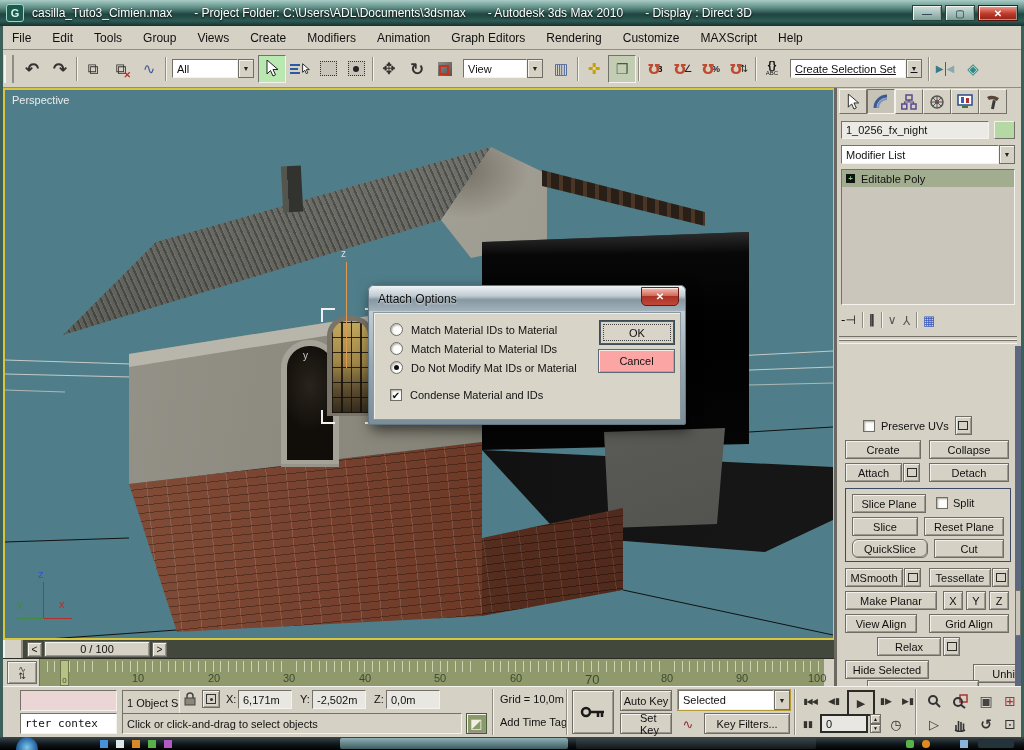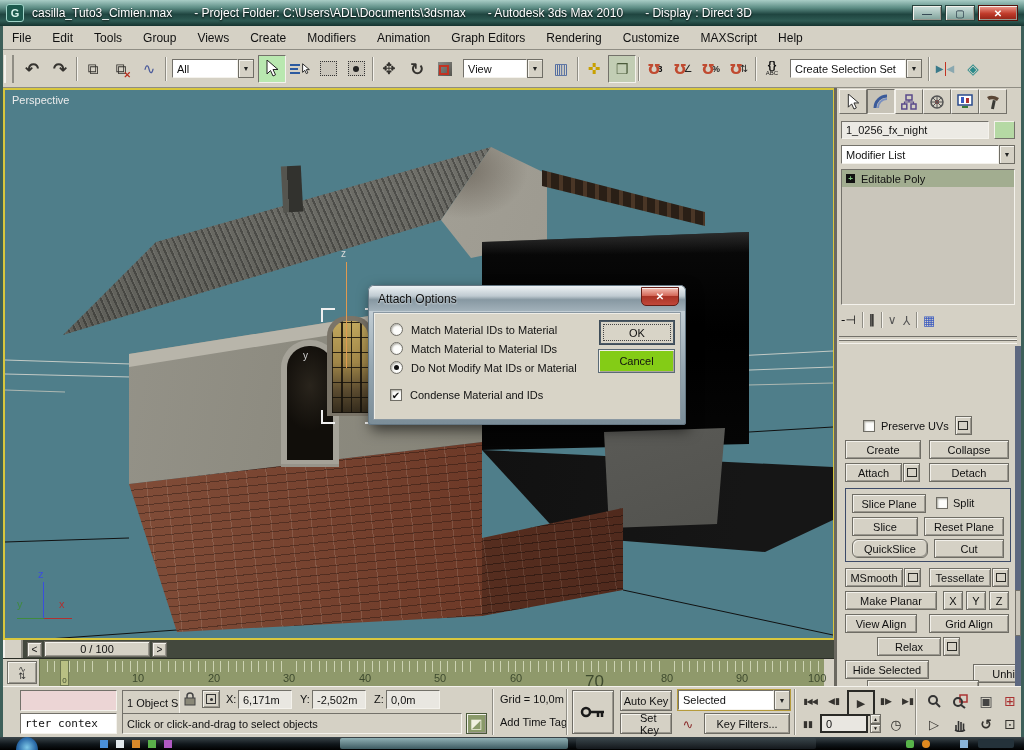--- a/index.html
+++ b/index.html
@@ -65,21 +65,21 @@
   .dlg-close{position:absolute;top:2px;right:7px;width:36px;height:17px;border-radius:0 0 5px 5px;
     background:linear-gradient(180deg,#f4c0b4 0%,#d4695a 45%,#a93426 50%,#c1473a 100%);
     border:1px solid #641d16;color:#fff;font-weight:bold;font-size:10px;
     display:flex;align-items:center;justify-content:center;box-shadow:inset 0 1px 0 rgba(255,255,255,.65);}
   .dlg-body{position:absolute;left:5px;right:5px;top:27px;bottom:5px;background:#d8d4c7;
     border:1px solid #8a98a2;box-shadow:inset 1px 1px 0 #efede6;}
   .drow{position:absolute;display:flex;align-items:center;gap:8px;}
   .ok-btn{position:absolute;left:226px;top:8px;width:72px;height:21px;background:#d8d4c7;
     border:1px solid #4d5b66;box-shadow:0 0 0 1px #3e4c57;outline:1px dotted #444;outline-offset:-4px;
     display:flex;align-items:center;justify-content:center;font-size:11px;}
-  .cancel-btn{position:absolute;left:224px;top:36px;width:75px;height:22px;background:#84cc16;
+  .cancel-btn{position:absolute;left:224px;top:36px;width:75px;height:22px;background:#fca5a5;
     border:1px solid #5a6a76;box-shadow:inset 1px 1px 0 #f0eee8, inset -1px -1px 0 #a9a69c;
     display:flex;align-items:center;justify-content:center;font-size:11px;}
   
   .brk{position:absolute;width:12px;height:12px;}
   .brk.tl{border-top:2px solid #f0f0f0;border-left:2px solid #f0f0f0;left:0;top:0;}
   .brk.tr{border-top:2px solid #f0f0f0;border-right:2px solid #f0f0f0;right:0;top:0;}
   .brk.bl{border-bottom:2px solid #f0f0f0;border-left:2px solid #f0f0f0;left:0;bottom:0;}
   .brk.br{border-bottom:2px solid #f0f0f0;border-right:2px solid #f0f0f0;right:0;bottom:0;}
   .mono{font-family:"DejaVu Sans Mono",monospace;}
   .vlinesep{width:1px;background:#8f8d84;box-shadow:1px 0 0 #f4f2ec;}
@@ -191,21 +191,21 @@
       <span class="magnet">Ω</span>
       <span style="font-size:10px;margin-left:-2px;color:#222;">⇅</span>
     </span>
     <span class="tsep"></span>
     <span class="tbtn">
       <span style="display:flex;flex-direction:column;align-items:center;line-height:8px;">
         <span style="font-size:11px;font-weight:bold;">{}</span>
         <span style="font-size:6px;">ABC</span>
       </span>
     </span>
-    <span class="combo" style="width:132px;margin:0 4px;">
+    <span class="combo" style="width:132px;margin:0 4px;text-decoration:underline;">
       <span class="cfld">Create Selection Set</span>
       <span class="cbtn">▼</span>
     </span>
     <span class="tsep"></span>
     <span class="tbtn">
       <span style="display:flex;align-items:center;">
         <span style="color:#3a7a8a;font-size:10px;">▶</span>
         <span style="width:1px;height:14px;background:#c23222;margin:0 1px;"></span>
         <span style="color:#8aa8b0;font-size:10px;">◀</span>
       </span>
@@ -460,21 +460,21 @@
     </span>
     <div class="abs" style="left:36px;top:0;width:784px;height:28px;background:#8f996b;border-left:1px solid #6e7850;">
       <div style="position:absolute;left:0;top:2px;width:784px;height:11px;background:repeating-linear-gradient(90deg,transparent 0 6.6px,#ccd2b2 6.6px 7.56px);"></div>
       <span class="abs" style="left:20px;top:1px;width:9px;height:26px;background:#b9c083;border:1px solid #6e7850;box-sizing:border-box;color:#3e4a2e;font-size:8px;display:flex;align-items:flex-end;justify-content:center;">0</span>
       <span class="abs" style="left:92px;top:13px;color:#3e4a2e;font-size:11px;">10</span>
       <span class="abs" style="left:168px;top:13px;color:#3e4a2e;font-size:11px;">20</span>
       <span class="abs" style="left:243px;top:13px;color:#3e4a2e;font-size:11px;">30</span>
       <span class="abs" style="left:319px;top:13px;color:#3e4a2e;font-size:11px;">40</span>
       <span class="abs" style="left:394px;top:13px;color:#3e4a2e;font-size:11px;">50</span>
       <span class="abs" style="left:470px;top:13px;color:#3e4a2e;font-size:11px;">60</span>
-      <span class="abs" style="left:545px;top:13px;color:#3e4a2e;font-size:17px;">70</span>
+      <span class="abs" style="left:545px;top:13px;color:#3e4a2e;font-size:13px;">70</span>
       <span class="abs" style="left:621px;top:13px;color:#3e4a2e;font-size:11px;">80</span>
       <span class="abs" style="left:696px;top:13px;color:#3e4a2e;font-size:11px;">90</span>
       <span class="abs" style="left:768px;top:13px;color:#3e4a2e;font-size:11px;">100</span>
     </div>
   </div>
 
   <div class="abs" style="left:0;top:686px;width:1024px;height:51px;background:#d5d1c5;border-top:1px solid #f4f2ec;">
 
     <div class="fld" style="position:absolute;left:20px;top:3px;width:97px;height:21px;background:#ecd5d5;"></div>
     <div class="fld mono" style="position:absolute;left:20px;top:26px;width:97px;height:21px;background:#fff;font-size:11px;">

